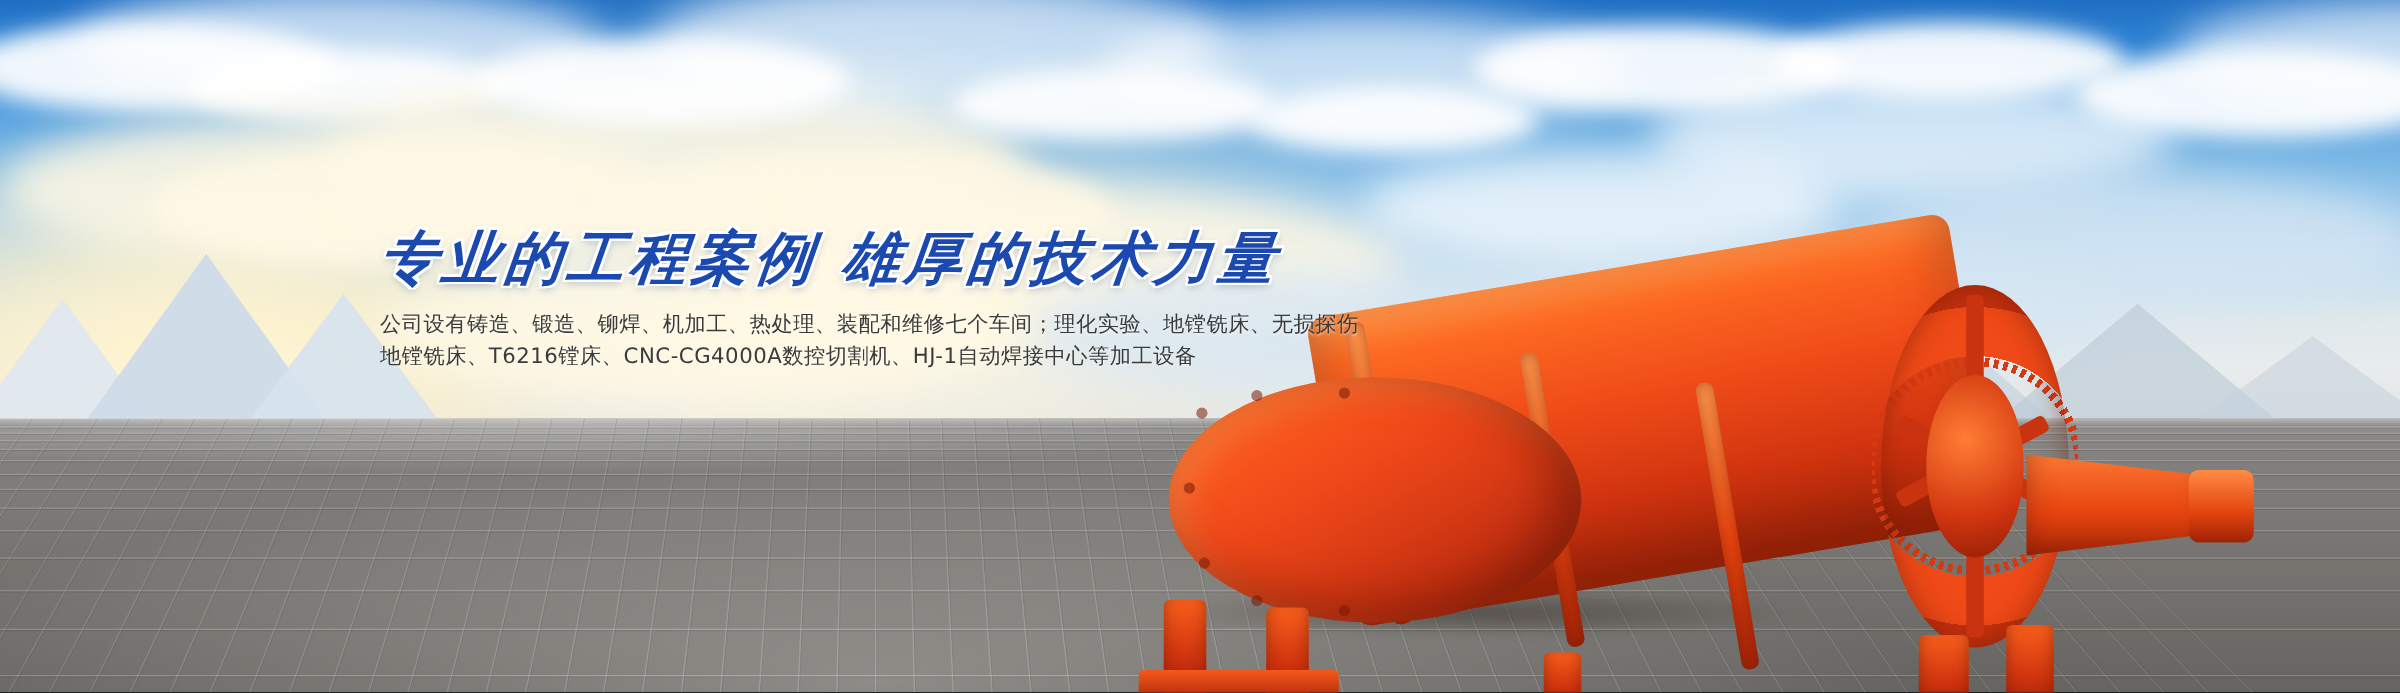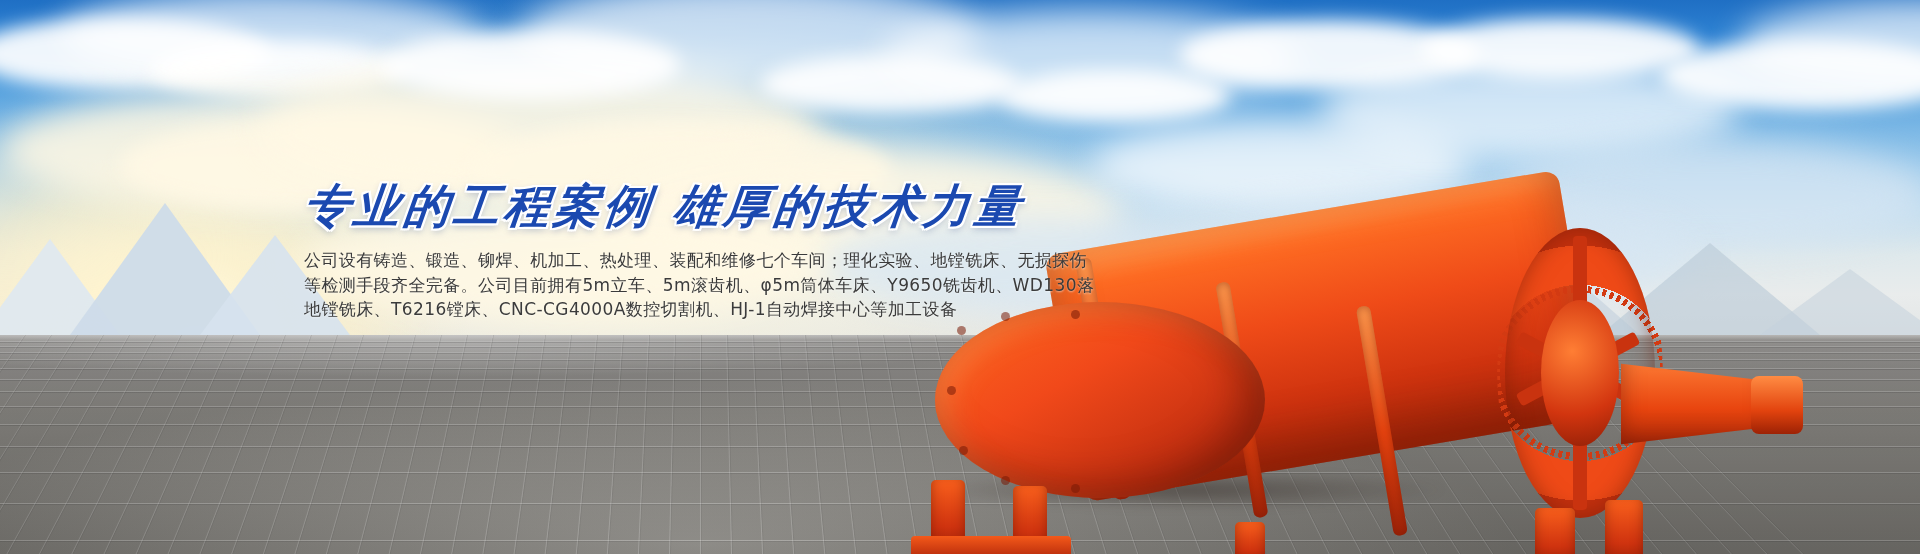--- a/index.html
+++ b/index.html
@@ -282,18 +282,17 @@
 
     <div class="mpart foot" style="left:630px;top:358px;width:40px;height:64px;"></div>
     <div class="mpart foot" style="left:700px;top:350px;width:38px;height:72px;"></div>
 
   </div>
 
   <div class="copy">
     <div class="headline">专业的工程案例 雄厚的技术力量</div>
     <div class="subcopy">
       <div class="subline">公司设有铸造、锻造、铆焊、机加工、热处理、装配和维修七个车间；理化实验、地镗铣床、无损探伤</div>
-      <div class="subline">等检测手段齐全完备。公司目前拥有5m立车、5m滚齿机、φ5m筒体车床、Y9650铣齿机、WD130落</div>
       <div class="subline">地镗铣床、T6216镗床、CNC-CG4000A数控切割机、HJ-1自动焊接中心等加工设备</div>
     </div>
   </div>
 
 </div>
 
 </body></html>

